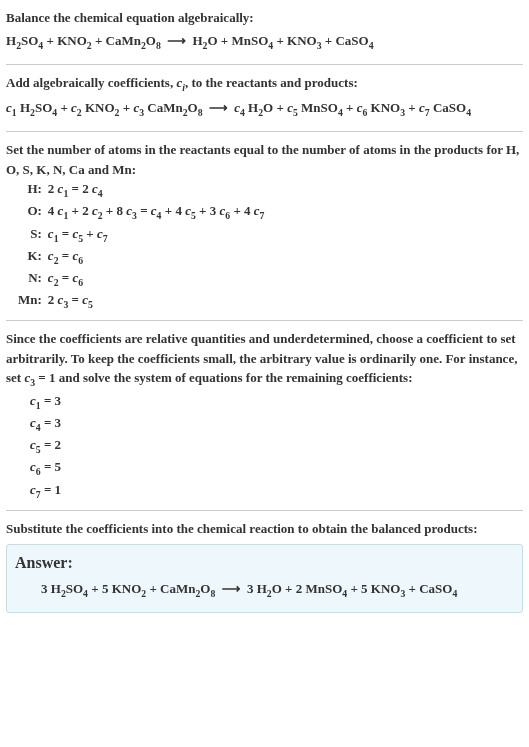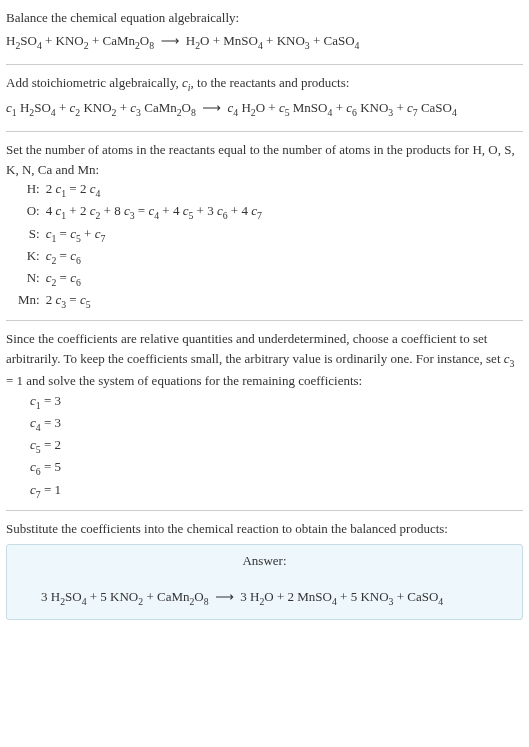--- a/index.html
+++ b/index.html
@@ -6,59 +6,59 @@
 body {
   width: 529px;
   height: 747px;
   font-family: Georgia, 'Times New Roman', serif;
   font-size: 13px;
   line-height: 1.5;
   color: #333;
   background: #fff;
   padding: 8px 6px;
 }
-.section { margin-bottom: 4px; }
+.section { margin-bottom: 4px; font-weight: bold; }
 hr {
   border: none;
   border-top: 1px solid #ccc;
   margin: 8px 0;
 }
 .chem-line { padding: 3px 0; }
 .eq-table { display: table; margin-left: 12px; }
 .eq-row { display: table-row; }
 .eq-label { display: table-cell; text-align: right; padding-right: 6px; white-space: nowrap; }
 .eq-val { display: table-cell; white-space: nowrap; }
 .c-list { padding-left: 0; margin-left: 24px; }
 .answer-box {
   background: #eef7fb;
   border: 1px solid #c8dce5;
   border-radius: 3px;
   padding: 6px 8px 10px 8px;
   margin-top: 6px;
 }
-.answer-title { font-size: 13px; margin-bottom: 16px; text-align: center; }
+.answer-title { font-size: 16px; margin-bottom: 4px; }
 .answer-eq { padding-left: 26px; }
 sub { font-size: 0.75em; vertical-align: sub; }
 .ital { font-style: italic; text-align: center; }
 </style>
 </head>
 <body>
 
 <div class="section">
   <div>Balance the chemical equation algebraically:</div>
   <div class="chem-line">
     H<sub>2</sub>SO<sub>4</sub> + KNO<sub>2</sub> + CaMn<sub>2</sub>O<sub>8</sub> &nbsp;⟶&nbsp; H<sub>2</sub>O + MnSO<sub>4</sub> + KNO<sub>3</sub> + CaSO<sub>4</sub>
   </div>
 </div>
 
 <hr>
 
 <div class="section">
   <div>
-    <span>Add stoichiometric algebraically, </span><span class="ital">c<sub>i</sub></span><span>, to the reactants and products:</span>
+    <span>Add algebraically coefficients, </span><span class="ital">c<sub>i</sub></span><span>, to the reactants and products:</span>
   </div>
   <div class="chem-line">
     <span class="ital">c</span><sub>1</sub> H<sub>2</sub>SO<sub>4</sub> + <span class="ital">c</span><sub>2</sub> KNO<sub>2</sub> + <span class="ital">c</span><sub>3</sub> CaMn<sub>2</sub>O<sub>8</sub> &nbsp;⟶&nbsp; <span class="ital">c</span><sub>4</sub> H<sub>2</sub>O + <span class="ital">c</span><sub>5</sub> MnSO<sub>4</sub> + <span class="ital">c</span><sub>6</sub> KNO<sub>3</sub> + <span class="ital">c</span><sub>7</sub> CaSO<sub>4</sub>
   </div>
 </div>
 
 <hr>
 
 <div class="section">
   <div>Set the number of atoms in the reactants equal to the number of atoms in the products for H, O, S, K, N, Ca and Mn:</div>

